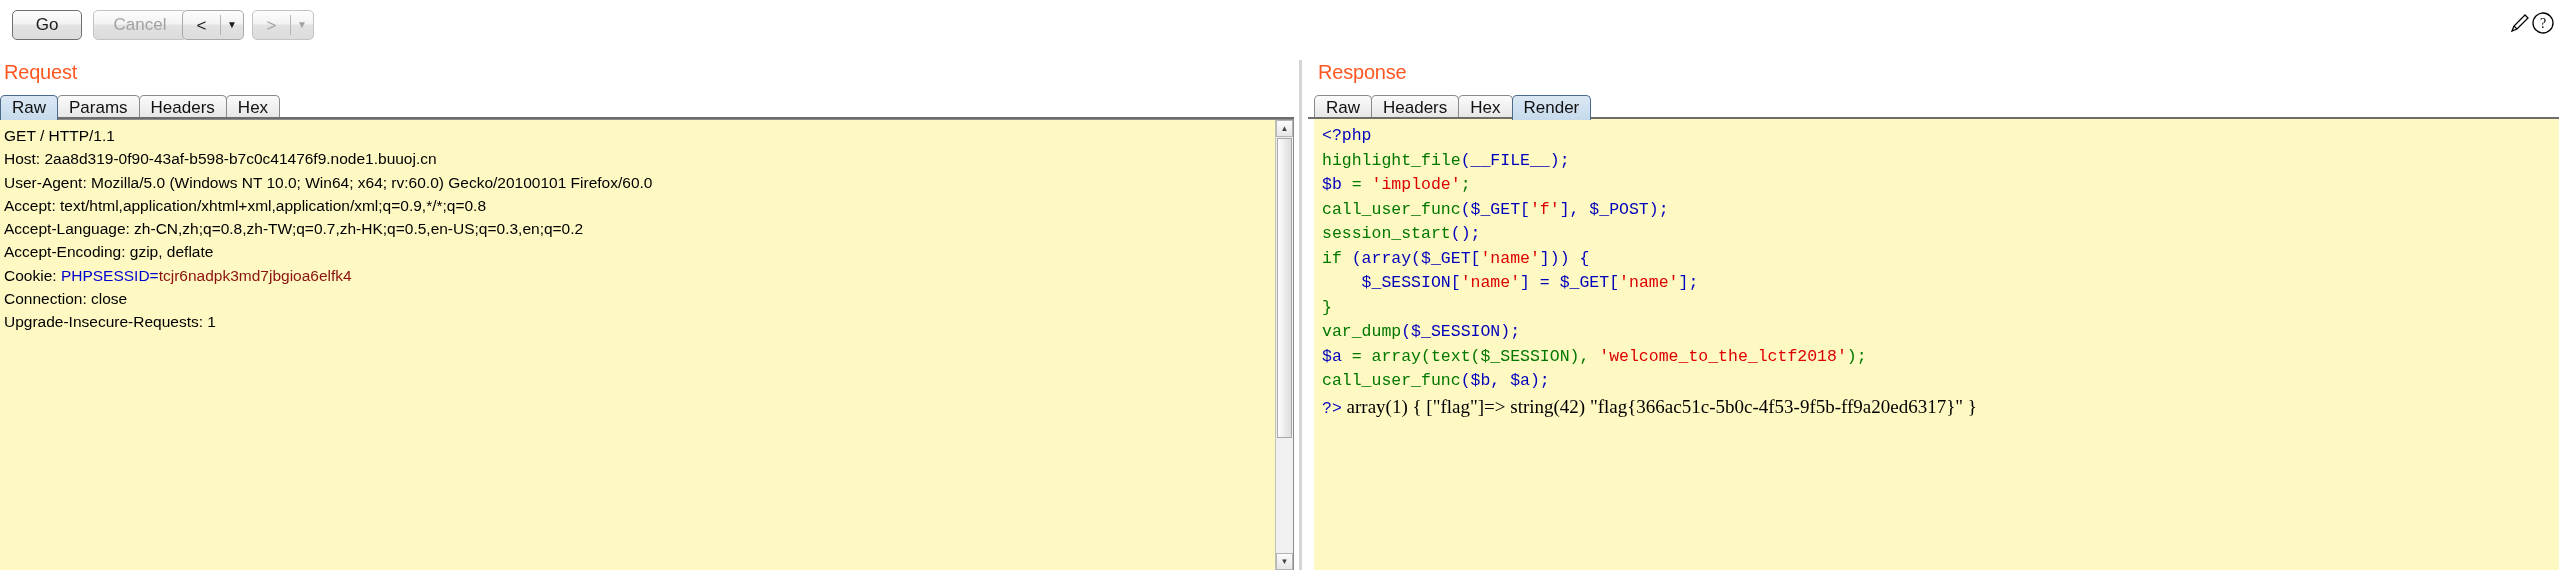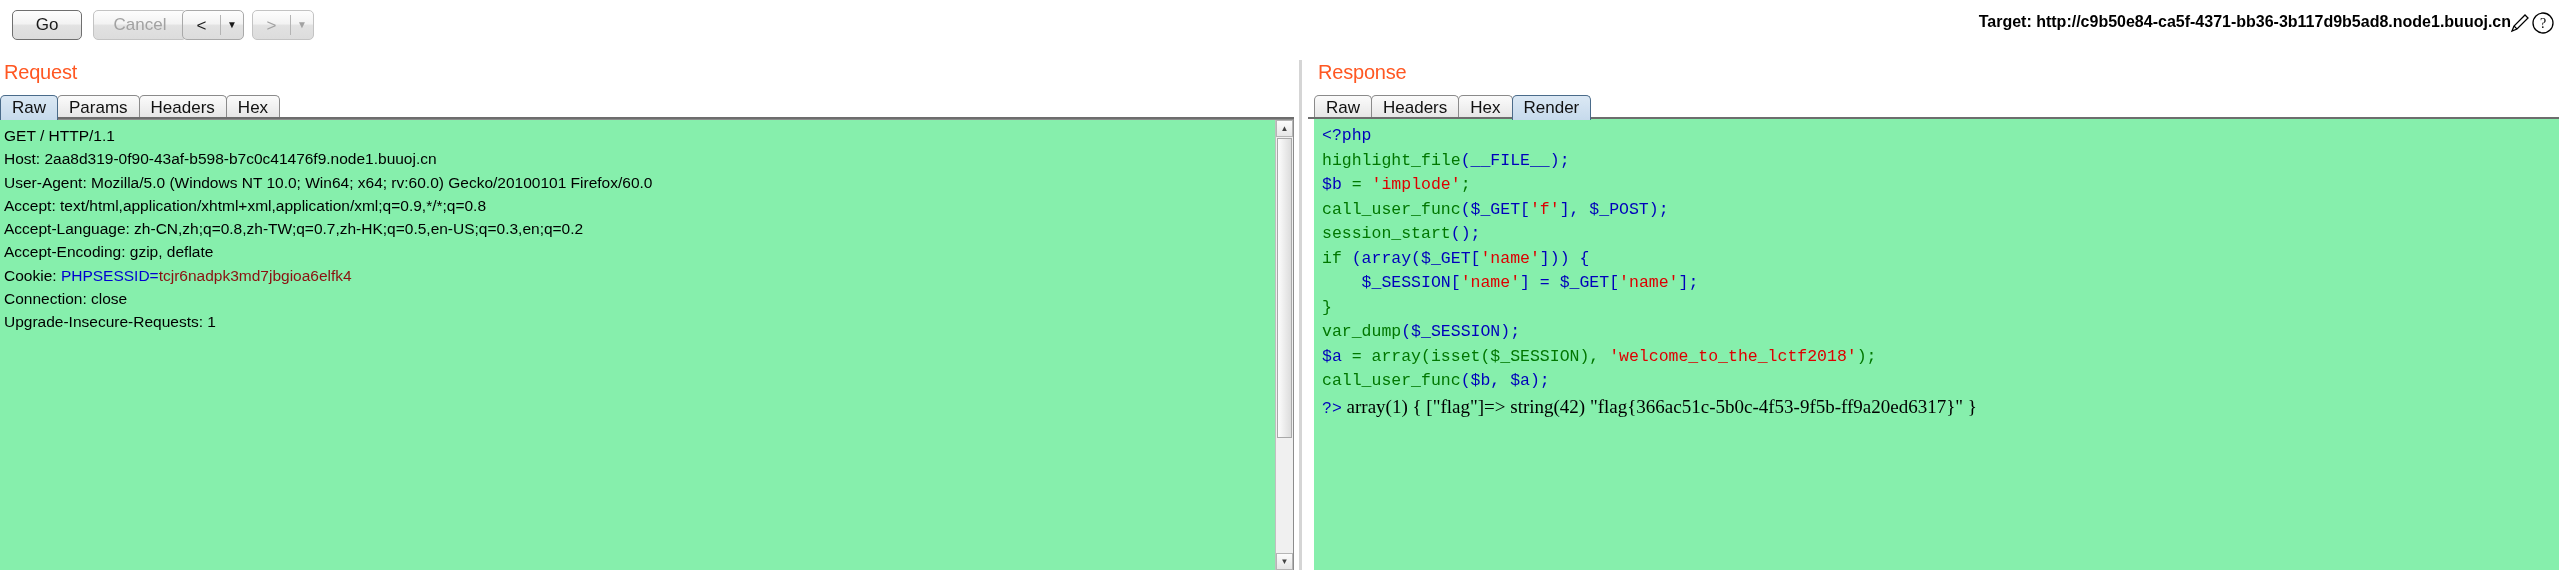--- a/index.html
+++ b/index.html
@@ -166,21 +166,21 @@
   }
   .panel.response .tab-underline { left: 0; width: 100%; }
 
   
   .body-area {
     position: absolute;
     left: 0;
     top: 67px;
     right: 0;
     bottom: 0;
-    background: #86efac;
+    background: #fef9c3;
     border: 1px solid #8c8c8c;
     border-bottom: none;
     box-sizing: border-box;
     overflow: hidden;
   }
   .panel.request .body-area { border-left: none; }
   .panel.response .body-area { border: none; left: 6px; }
 
   
   .raw-text {
@@ -293,21 +293,20 @@
     </div>
 
     <div class="btn split fwd disabled">
       <div class="split-inner">
         <span class="split-main">&gt;</span>
         <span class="split-div"></span>
         <span class="split-arrow">▼</span>
       </div>
     </div>
 
-    <div class="target-line">Target: http://c9b50e84-ca5f-4371-bb36-3b117d9b5ad8.node1.buuoj.cn</div>
 
     <span class="pencil-icon">
       <svg viewBox="0 0 22 22" width="22" height="22">
         <path d="M3 19 L5 14 L16 3 L19 6 L8 17 Z" fill="none" stroke="#000" stroke-width="1.3"></path>
         <line x1="5" y1="14" x2="8" y2="17" stroke="#000" stroke-width="1.1"></line>
       </svg>
     </span>
 
     <span class="help-icon">
       <svg viewBox="0 0 24 24" width="24" height="24">
@@ -367,19 +366,19 @@
     <div class="body-area">
       <div class="render-area"><span class="php-default">&lt;?php</span>
 <span class="php-keyword">highlight_file</span><span class="php-default">(__FILE__);</span>
 <span class="php-default">$b</span><span class="php-keyword"> = </span><span class="php-string">'implode'</span><span class="php-keyword">;</span>
 <span class="php-keyword">call_user_func</span><span class="php-default">($_GET[</span><span class="php-string">'f'</span><span class="php-default">], $_POST);</span>
 <span class="php-keyword">session_start</span><span class="php-default">();</span>
 <span class="php-keyword">if</span><span class="php-default"> (array($_GET[</span><span class="php-string">'name'</span><span class="php-default">])) {</span>
 <span class="php-default">    $_SESSION[</span><span class="php-string">'name'</span><span class="php-default">] = $_GET[</span><span class="php-string">'name'</span><span class="php-default">];</span>
 <span class="php-keyword">}</span>
 <span class="php-keyword">var_dump</span><span class="php-default">($_SESSION);</span>
-<span class="php-default">$a</span><span class="php-keyword"> = array(isset($_SESSION), </span><span class="php-string">'welcome_to_the_lctf2018'</span><span class="php-keyword">);</span>
+<span class="php-default">$a</span><span class="php-keyword"> = array(text($_SESSION), </span><span class="php-string">'welcome_to_the_lctf2018'</span><span class="php-keyword">);</span>
 <span class="php-keyword">call_user_func</span><span class="php-default">($b, $a);</span>
 <span class="dump-line"><span class="php-tagline">?&gt;</span><span> array(1) { ["flag"]=&gt; string(42) "flag{366ac51c-5b0c-4f53-9f5b-ff9a20ed6317}" }</span></span></div>
     </div>
   </div>
 
 </div>
 
 </body></html>

